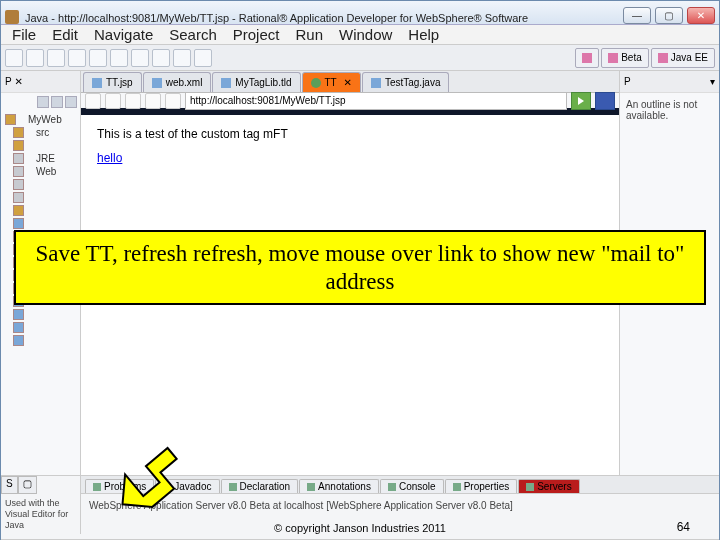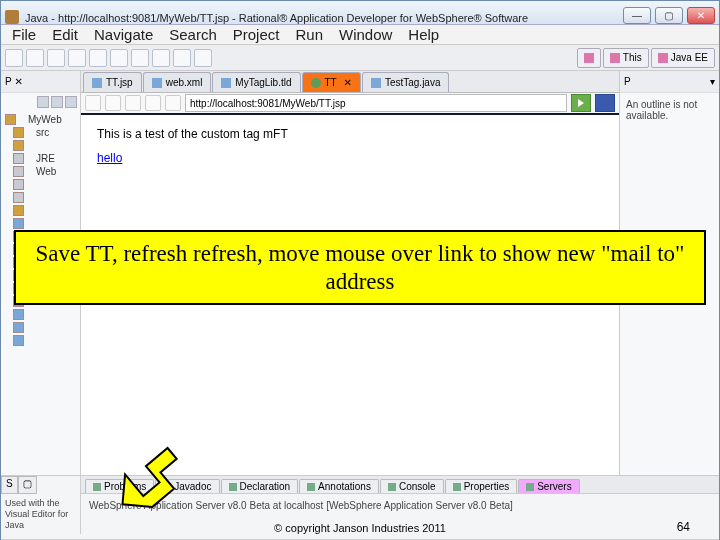--- a/index.html
+++ b/index.html
@@ -28,35 +28,35 @@
   .tree .node { display:flex; align-items:center; gap:12px; padding:1px 0 1px 2px; }
   .tree .fico { width:11px; height:11px; background:#d0a040; border:1px solid #a88; }
   .tree .fico.j { background:#7aa7d8; }
   .tree .fico.l { background:#c7cad0; }
   .center { flex:1; display:flex; flex-direction:column; background:#fff; }
   .tabs { height:22px; display:flex; align-items:flex-end; background:#e8eaed; border-bottom:1px solid #bbb; padding-left:2px; gap:0; overflow:hidden; }
   .tab { height:20px; padding:0 8px; border:1px solid #aab; border-bottom:none; background:#e3e6eb; font-size:10px; display:flex; align-items:center; gap:4px; border-radius:3px 3px 0 0; margin-right:1px; white-space:nowrap; }
   .tab.active { background:#f97316; }
   .tab .tico { width:10px; height:10px; background:#7aa7d8; }
   .tab .tico.g { background:#5a9e5a; border-radius:5px; }
-  .urlbar { height:22px; display:flex; align-items:center; gap:4px; padding:2px 4px; border-bottom:2px solid #0f172a; background:#f6f7f9; }
+  .urlbar { height:22px; display:flex; align-items:center; gap:4px; padding:2px 4px; border-bottom:7px solid #0f172a; background:#f6f7f9; }
   .ubtn { width:16px; height:16px; border:1px solid #ccc; background:#fafafa; border-radius:2px; }
   .urlinput { flex:1; height:18px; border:1px solid #bbb; font-size:10px; padding:0 4px; background:#fff; }
   .gobtn { width:20px; height:18px; background:#6aaf4a; border:1px solid #4a8a3a; display:flex; align-items:center; justify-content:center; }
   .gobtn::after { content:""; border-left:6px solid #fff; border-top:4px solid transparent; border-bottom:4px solid transparent; }
   .stopbtn { width:20px; height:18px; background:#3a5ab0; border:1px solid #2a4a90; }
   .page { flex:1; padding:12px 16px; font-family:"Times New Roman",serif; font-size:12px; background:#fff; position:relative; }
   .page .link { color:#00e; text-decoration:underline; }
   .right { width:100px; border-left:1px solid #ccc; background:#f7f8fa; }
   .rhead { height:22px; display:flex; align-items:center; justify-content:space-between; padding:0 4px; font-size:10px; background:#ecedf0; border-bottom:1px solid #ddd; }
   .rtext { font-size:10px; padding:6px; color:#444; }
   .bottom { height:64px; border-top:1px solid #ccc; background:#f4f5f7; }
   .btabs { height:18px; display:flex; align-items:flex-end; padding-left:4px; background:#e8eaed; border-bottom:1px solid #ccc; }
   .btab { font-size:10px; padding:1px 7px; border:1px solid #bbb; border-bottom:none; background:#eceef2; margin-right:1px; border-radius:2px 2px 0 0; display:flex; align-items:center; gap:3px;}
-  .btab.active { background:#f0abfc; }
+  .btab.active { background:#b91c1c; }
   .btab .dot { width:8px; height:8px; background:#7a8; }
   .bcontent { font-size:10px; padding:6px 8px; color:#444; }
   .status { height:20px; border-top:1px solid #ccc; display:flex; align-items:center; font-size:10px; padding:0 6px; background:#f7f8fa; }
   .lowleft { width:80px; border-right:1px solid #ccc; }
   .lowwrap { display:flex; }
   .lowleft .lltabs { height:18px; display:flex; font-size:10px; }
   .lltab { padding:1px 4px; border:1px solid #bbb; background:#eceef2; }
   .lltext { font-size:9px; padding:4px; color:#444; line-height:1.2; }
   .copyright { position:absolute; left:50%; transform:translateX(-50%); bottom:6px; font-size:11px; font-family:Arial,sans-serif; color:#000; }
   .slidenum { position:absolute; right:30px; bottom:6px; font-size:12px; font-family:Liberation Sans, sans-serif; color:#000; }
@@ -101,21 +101,21 @@
     <div class="tbtn"></div>
     <div class="tbtn"></div>
     <div class="tbtn"></div>
     <div class="spacer"></div>
     <div class="persp">
       <div class="persp-btn">
           <div class="cube"></div>
         </div>
       <div class="persp-btn">
           <div class="cube"></div>
-          <span>This</span>
+          <span>Beta</span>
         </div>
       <div class="persp-btn">
           <div class="cube"></div>
           <span>Java EE</span>
         </div>
     </div>
   </div>
 
   <div class="body">
     <div class="left">

